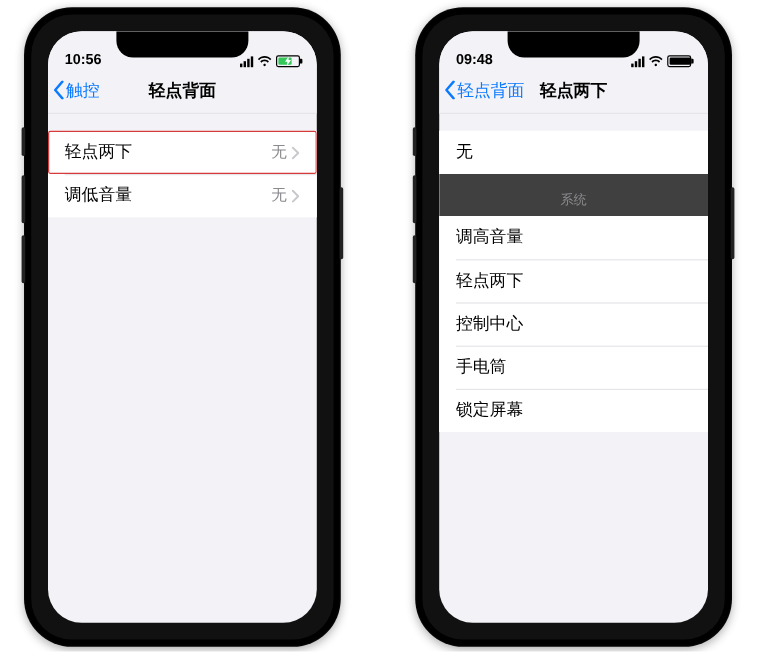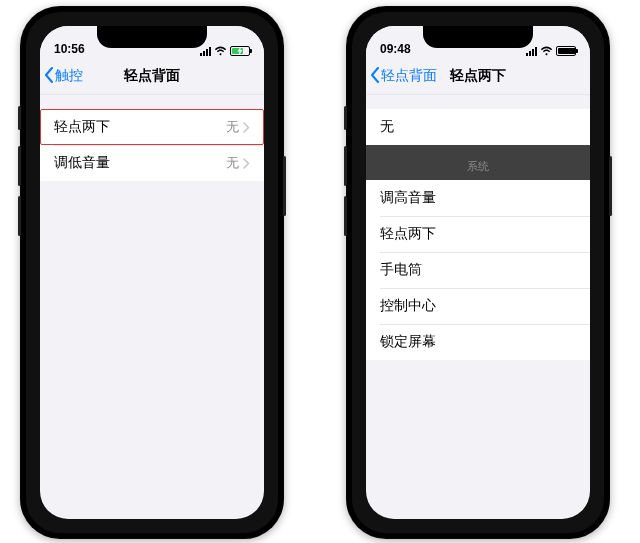--- a/index.html
+++ b/index.html
@@ -330,24 +330,24 @@
 
           <div class="group-header">系统</div>
           <div class="group" id="sys-group">
               <div class="row">
                 <span class="label">调高音量</span>
               </div>
               <div class="row">
                 <span class="label">轻点两下</span>
               </div>
               <div class="row">
+                <span class="label">控制中心</span>
+              </div>
+              <div class="row">
                 <span class="label">手电筒</span>
-              </div>
-              <div class="row">
-                <span class="label">控制中心</span>
               </div>
               <div class="row">
                 <span class="label">锁定屏幕</span>
               </div>
             </div>
         </div>
 
       </div>
     </div>
   </div>

